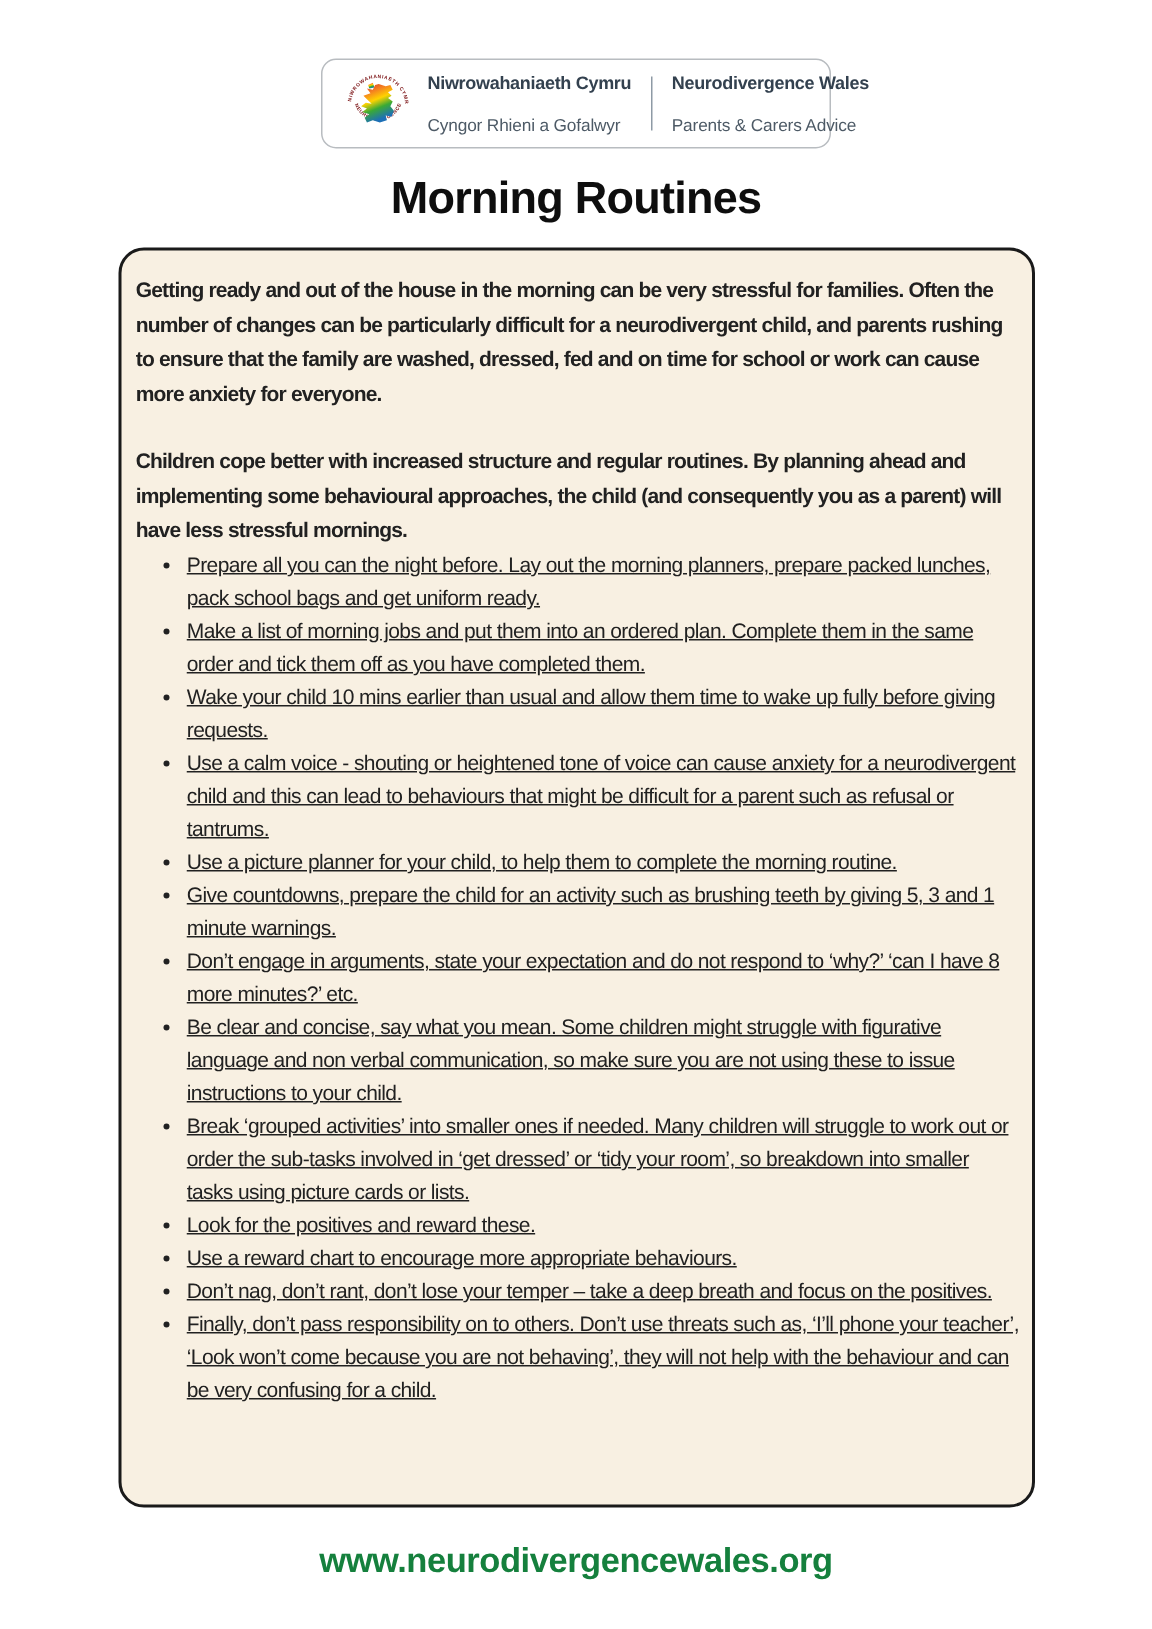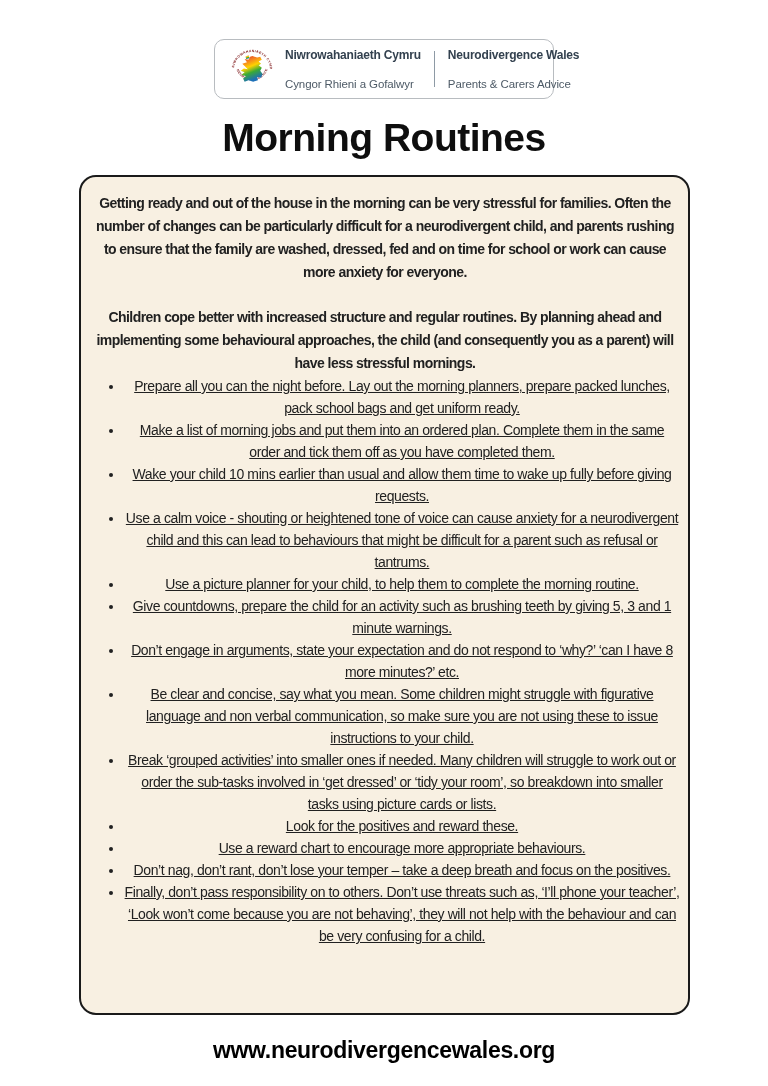--- a/index.html
+++ b/index.html
@@ -18,55 +18,54 @@
   }
   .logo-mark { flex: 0 0 auto; width: 46px; height: 46px; }
   .logo-col { display: flex; flex-direction: column; justify-content: center; }
   .logo-name { font-weight: bold; font-size: 12px; letter-spacing: -0.2px; color: #33414f; white-space: nowrap; }
   .logo-tag  { font-size: 11.5px; letter-spacing: -0.1px; color: #4d5a66; margin-top: 16px; white-space: nowrap; }
   .logo-divider { width: 1px; height: 36px; background: #8e9aa5; flex: 0 0 auto; margin: 0 3px; }
 
   
   h1.page-title {
     text-align: center;
-    font-size: 39px; font-weight: bold; letter-spacing: -0.5px;
+    font-size: 30px; font-weight: bold; letter-spacing: -0.5px;
     color: #0e0e0e;
     margin: 17px 0 15px 0;
   }
 
   
   .content-box {
     width: 611px; min-height: 840px;
     margin: 0 auto;
     background: #f8f0e2;
     border: 2px solid #1a1a1a;
     border-radius: 17px;
     padding: 13px 8px 14px 10px;
-    text-align: center;
   }
   .intro {
     font-weight: bold;
     font-size: 14px; line-height: 23px; letter-spacing: -0.55px;
     margin: 2px 0 0 0;
   }
   .intro + .intro { margin-top: 22px; }
   .list-intro {
     font-size: 14px; line-height: 23px; letter-spacing: -0.4px;
     margin: 19px 0 16px 0;
   }
   ul.tips { margin: 0; padding-left: 33px; list-style: disc; }
   ul.tips li {
     font-size: 14px; line-height: 22px; letter-spacing: -0.4px;
     padding-left: 1px;
     text-decoration: underline;
   }
 
   
   .site-footer { text-align: center; margin-top: 22px; }
-  .site-url { display: inline-block; font-weight: bold; font-size: 23px; letter-spacing: -0.3px; color: #000000; }
+  .site-url { display: inline-block; font-weight: bold; font-size: 23px; letter-spacing: -0.3px; color: #15803d; }
 </style>
 </head>
 <body>
 
 <div class="page">
 
   <header>
     <div class="logo-box">
       <svg class="logo-mark" viewBox="0 0 46 46" xmlns="http://www.w3.org/2000/svg" aria-hidden="true">
         <defs>

